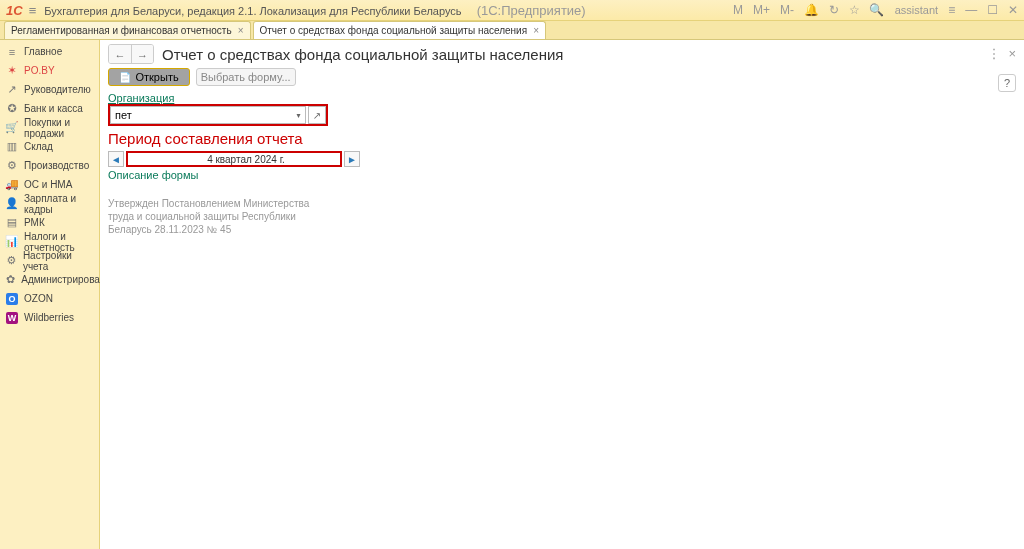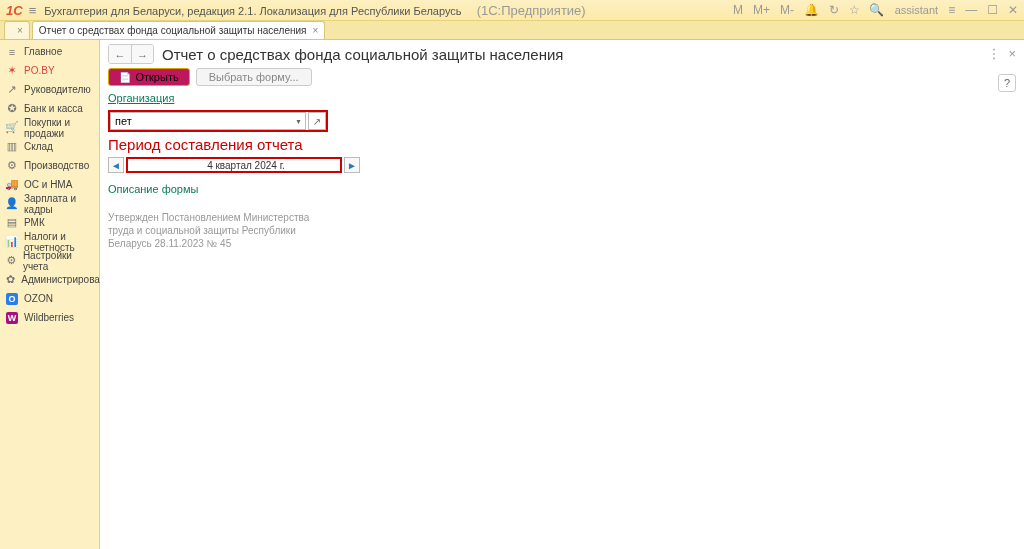--- a/index.html
+++ b/index.html
@@ -20,35 +20,35 @@
 .sb-icon { width: 12px; height: 12px; display: inline-flex; align-items: center; justify-content: center; color: #777; font-size: 11px; }
 .content { flex: 1; background: #fff; display: flex; flex-direction: column; position: relative; }
 .content-header { display: flex; align-items: center; height: 28px; padding: 0 8px; gap: 8px; }
 .nav-btns { display: flex; border: 1px solid #ccc; border-radius: 3px; overflow: hidden; }
 .nav-btn { width: 22px; height: 18px; display: flex; align-items: center; justify-content: center; font-size: 11px; color: #666; cursor: pointer; background: #f8f8f8; }
 .nav-btn + .nav-btn { border-left: 1px solid #ccc; }
 .page-title { font-size: 15px; color: #333; }
 .header-right { position: absolute; right: 8px; top: 6px; display: flex; gap: 8px; align-items: center; }
 .header-right span { color: #999; cursor: pointer; font-size: 13px; }
 .toolbar { display: flex; align-items: center; gap: 6px; padding: 0 8px 6px; }
-.btn-open { background: #be185d; border: 1px solid #d4a800; border-radius: 3px; padding: 2px 10px; font-size: 11px; cursor: pointer; display: flex; align-items: center; gap: 4px; }
+.btn-open { background: #a3a3a3; border: 1px solid #d4a800; border-radius: 3px; padding: 2px 10px; font-size: 11px; cursor: pointer; display: flex; align-items: center; gap: 4px; }
 .btn-open::before { content: "\1F4C4"; font-size: 10px; }
-.btn-sel { background: #f5f5f5; border: 1px solid #ccc; border-radius: 3px; padding: 2px 12px; font-size: 11px; color: #888; cursor: pointer; }
+.btn-sel { background: #f5f5f5; border: 1px solid #ccc; border-radius: 3px; padding: 2px 4px; font-size: 11px; color: #888; cursor: pointer; }
 .help-btn { border: 1px solid #ccc; border-radius: 3px; width: 18px; height: 18px; display: flex; align-items: center; justify-content: center; font-size: 11px; color: #666; cursor: pointer; }
 .form-area { padding: 0 8px; }
-.lbl-link { color: #0a7a5a; font-size: 11px; text-decoration: underline; cursor: pointer; display: inline-block; margin-bottom: 6px; }
+.lbl-link { color: #0a7a5a; font-size: 11px; text-decoration: underline; cursor: pointer; display: inline-block; margin-bottom: 0; }
 .org-row { display: flex; align-items: center; border: 2px solid #c00; width: 220px; height: 22px; margin-bottom: 4px; }
 .org-input { flex: 1; border: 1px solid #bbb; border-right: none; height: 16px; padding: 8px 4px; font-size: 11px; outline: none; }
 .org-dd { width: 14px; height: 18px; border: 1px solid #bbb; border-left: none; display: flex; align-items: center; justify-content: center; font-size: 8px; color: #666; cursor: pointer; }
 .org-open { width: 18px; height: 18px; border: 1px solid #bbb; margin-left: 2px; display: flex; align-items: center; justify-content: center; font-size: 10px; color: #666; cursor: pointer; }
 .period-lbl { color: #c00; font-size: 15px; margin-bottom: 2px; }
 .period-row { display: flex; align-items: center; width: 252px; height: 20px; }
 .period-arrow { width: 16px; height: 16px; border: 1px solid #bbb; display: flex; align-items: center; justify-content: center; cursor: pointer; font-size: 10px; color: #2a7ab8; background: #f8f8f8; }
 .period-val { flex: 1; height: 16px; border: 2px solid #c00; display: flex; align-items: center; justify-content: center; font-size: 10px; margin: 8px 2px; padding-left: 24px; }
-.desc-head { color: #0a7a5a; font-size: 11px; margin-top: 8px; }
+.desc-head { color: #0a7a5a; font-size: 11px; }
 .desc-body { color: #999; font-size: 10px; line-height: 1.3; max-width: 220px; margin-top: 16px; }
 </style>
 </head>
 <body>
 
 <div class="titlebar">
   <span class="logo">1C</span>
   <span class="menu-icon">≡</span>
   <span class="title">
     <span>Бухгалтерия для Беларуси, редакция 2.1. Локализация для Республики Беларусь</span>
@@ -65,20 +65,21 @@
     <span style="font-size:11px">assistant</span>
     <span>≡</span>
     <span>—</span>
     <span>☐</span>
     <span>✕</span>
   </div>
 </div>
 
 <div class="tabs">
   <div class="tab">
+    <span>Регламентированная и финансовая отчетность</span>
     <span class="x">×</span>
   </div>
   <div class="tab" style="background:#fff">
     <span>Отчет о средствах фонда социальной защиты населения</span>
     <span class="x">×</span>
   </div>
 </div>
 
 <div class="main">
   <div class="sidebar" id="sidebar">

